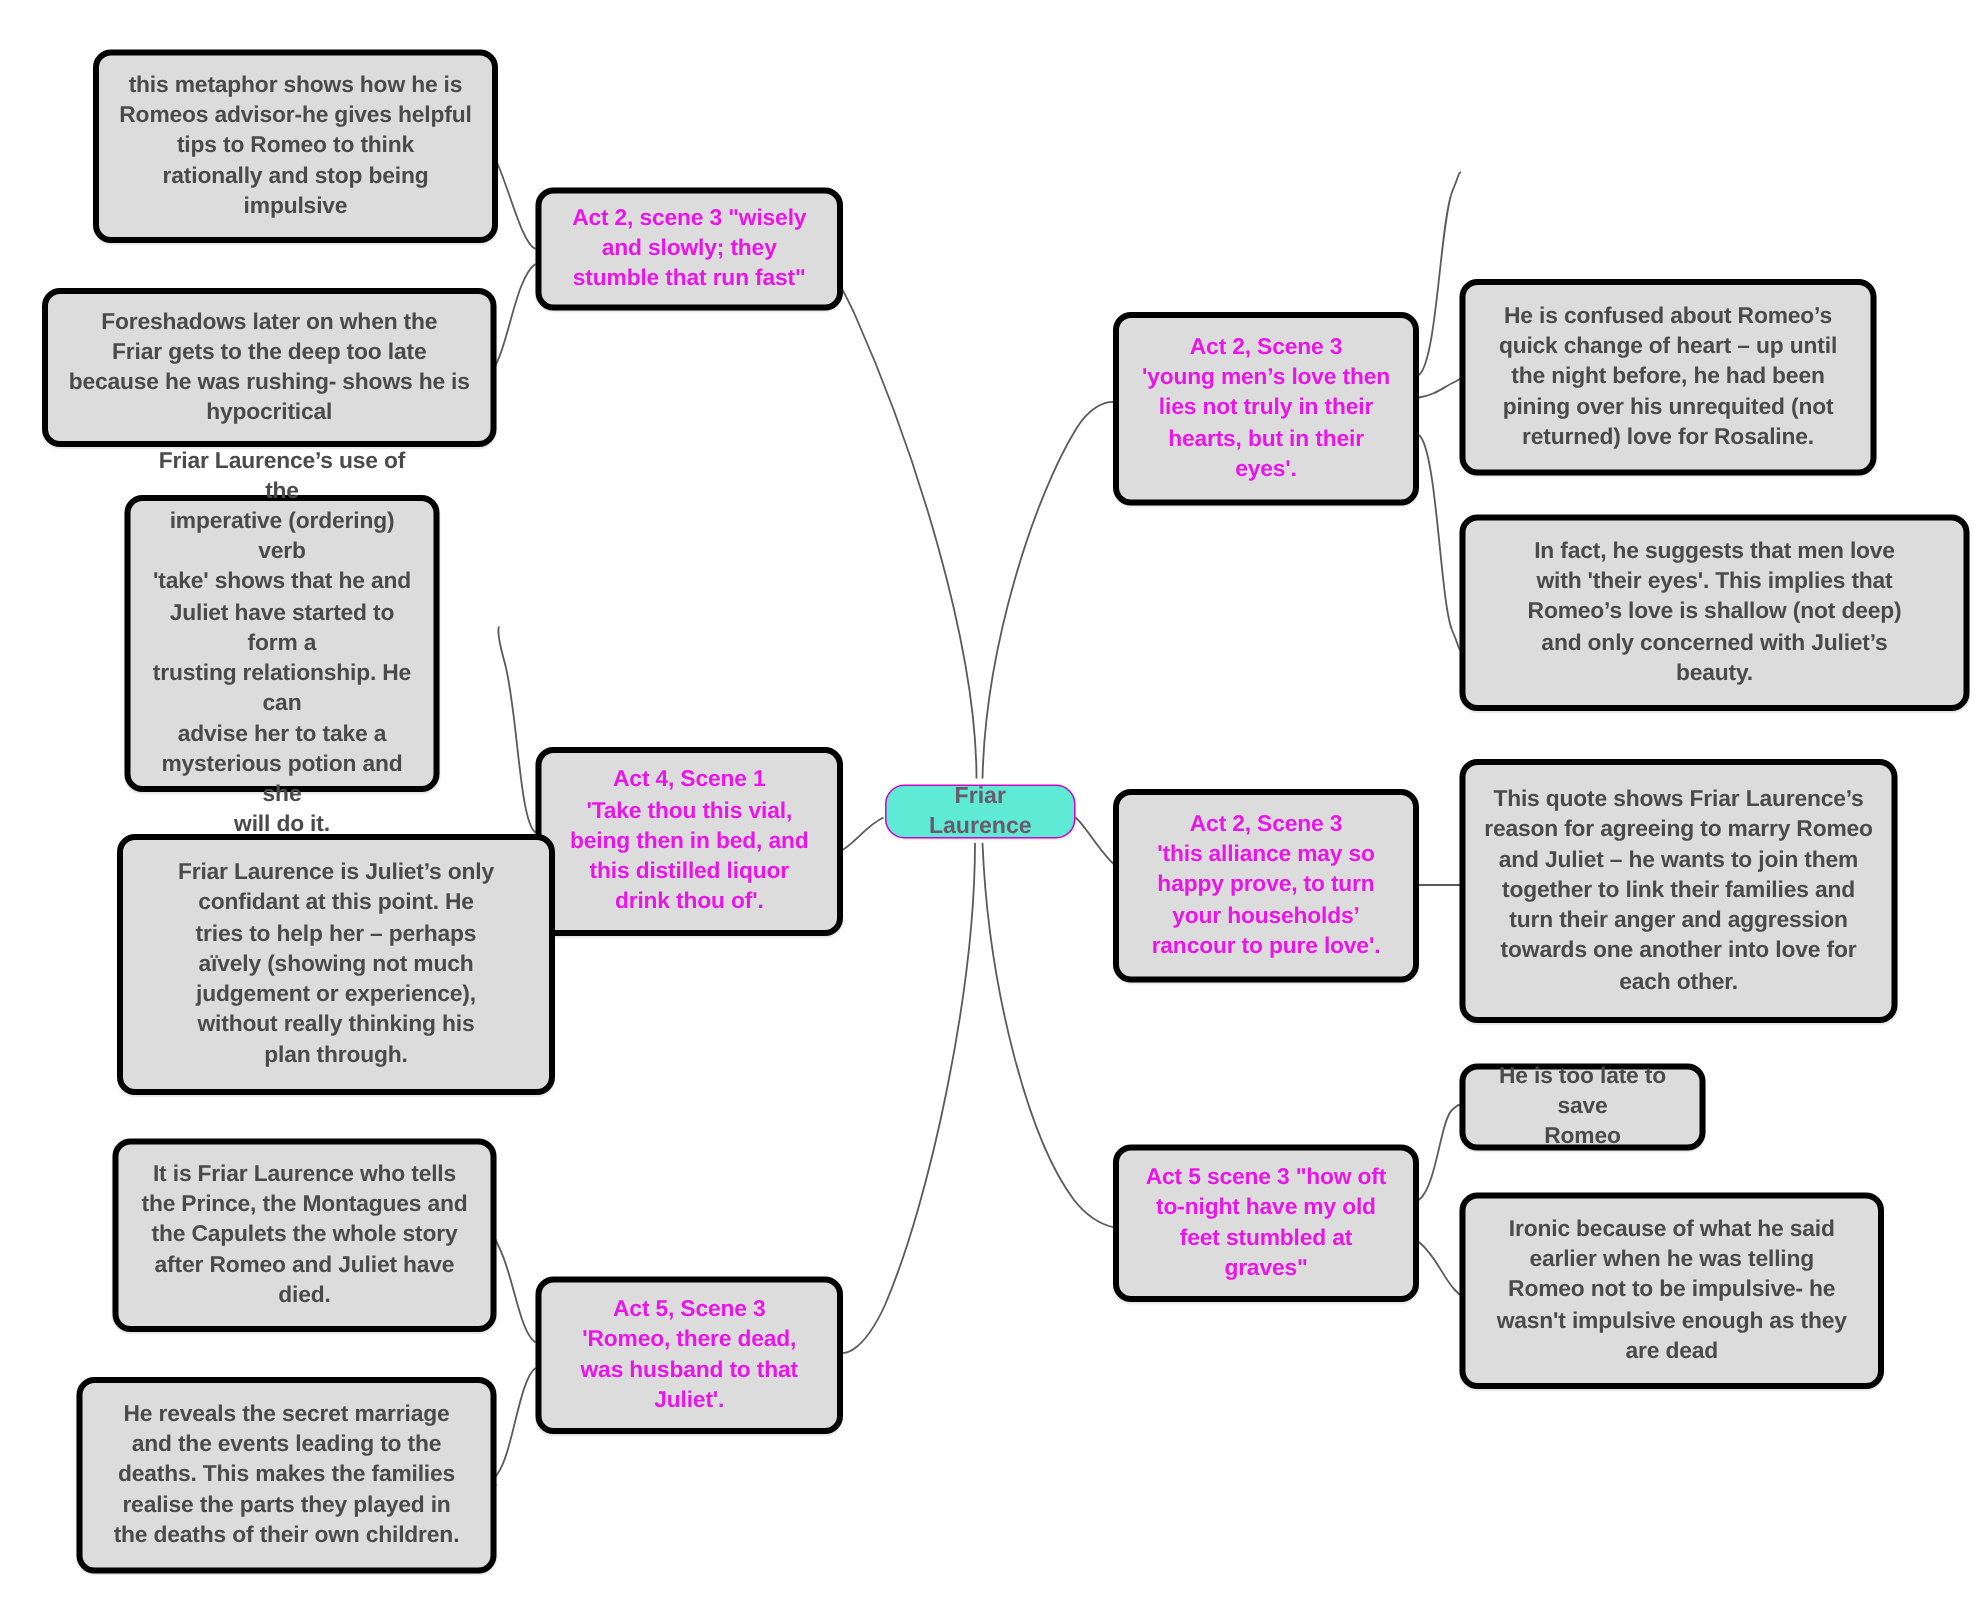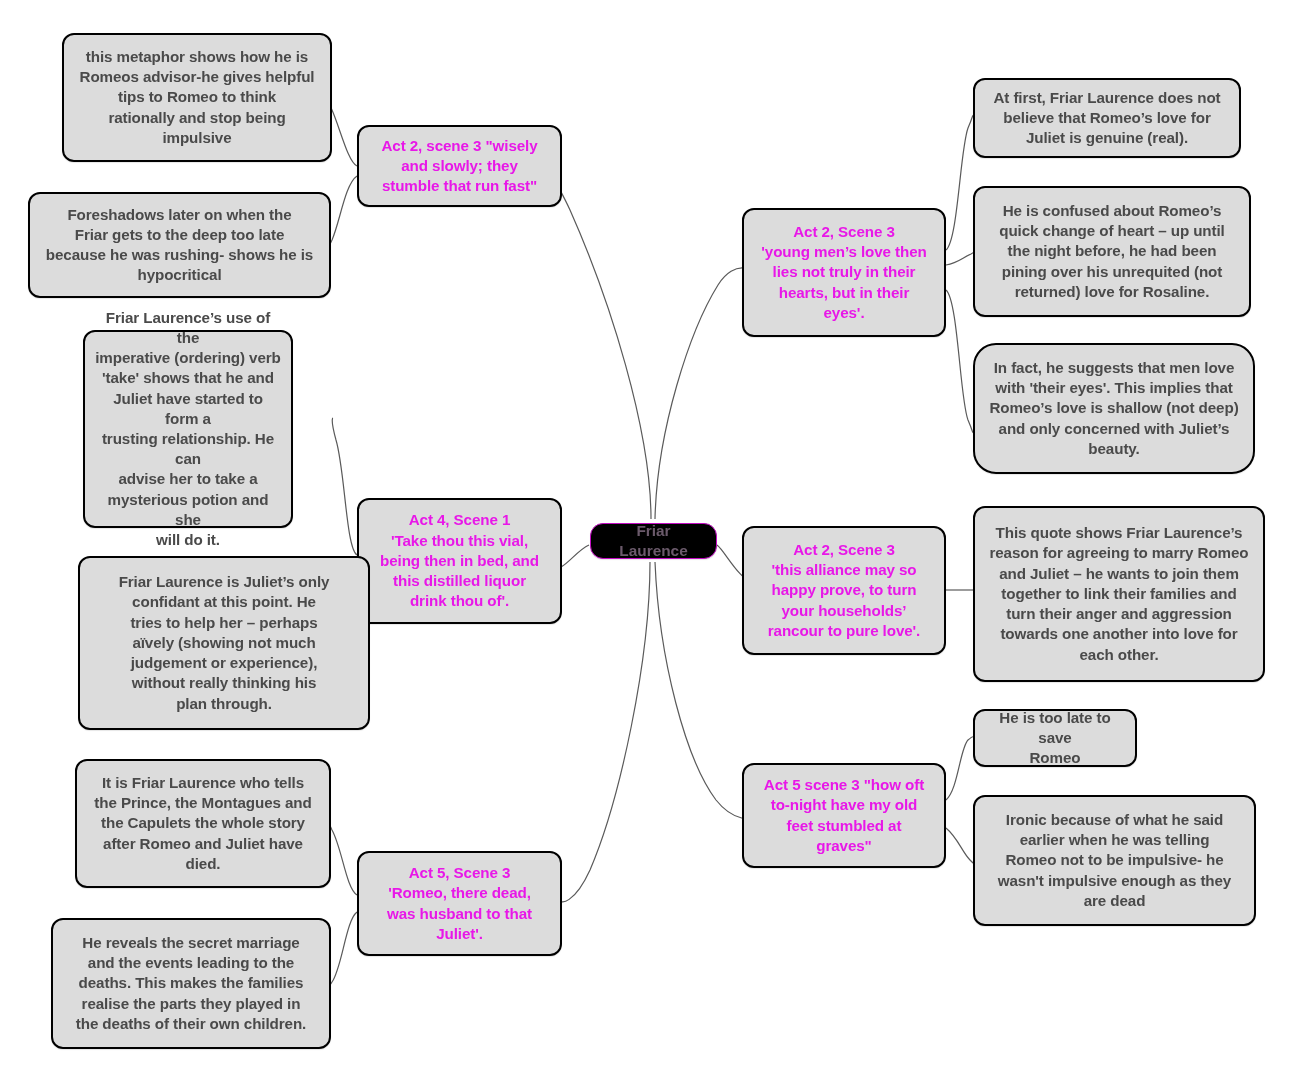--- a/index.html
+++ b/index.html
@@ -20,21 +20,21 @@
     left: 0;
     top: 0;
     width: 1316px;
     height: 1080px;
     pointer-events: none;
   }
   .node {
     position: absolute;
     box-sizing: border-box;
     background: #dcdcdc;
-    border: 2px solid #000000;
+    border: 4px solid #000000;
     border-radius: 12px;
     display: flex;
     align-items: center;
     justify-content: center;
     text-align: center;
     padding: 8px 10px;
     line-height: 1.33;
     font-weight: bold;
     box-shadow: 0 1px 1px rgba(0,0,0,0.10);
   }
@@ -42,21 +42,21 @@
     color: #4a4a4a;
     font-size: 15.2px;
     letter-spacing: -0.1px;
   }
   .quote {
     color: #e817e8;
     font-size: 15.2px;
     letter-spacing: -0.1px;
   }
   .root {
-    background: #000000;
+    background: #5eead4;
     border: 1px solid #c20bc2;
     border-radius: 13px;
     color: #6b5a6b;
     font-size: 15.4px;
     font-weight: bold;
     padding: 6px 12px;
   }
   .node span {
     display: block;
     width: 100%;
@@ -174,33 +174,28 @@
 the deaths of their own children.</span>
   </div>
 
   <div class="node quote" style="left:742px; top:208px; width:204px; height:129px;">
     <span>Act 2, Scene 3
 'young men’s love then
 lies not truly in their
 hearts, but in their
 eyes'.</span>
   </div>
-  <div class="node leaf" style="left:973px; top:78px; width:268px; height:80px;">
-    <span>At first, Friar Laurence does not
-believe that Romeo’s love for
-Juliet is genuine (real).</span>
-  </div>
   <div class="node leaf" style="left:973px; top:186px; width:278px; height:131px;">
     <span>He is confused about Romeo’s
 quick change of heart – up until
 the night before, he had been
 pining over his unrequited (not
 returned) love for Rosaline.</span>
   </div>
-  <div class="node leaf" style="left:973px; top:343px; width:282px; height:131px;border-radius:23px;">
+  <div class="node leaf" style="left:973px; top:343px; width:340px; height:131px;">
     <span>In fact, he suggests that men love
 with 'their eyes'. This implies that
 Romeo’s love is shallow (not deep)
 and only concerned with Juliet’s
 beauty.</span>
   </div>
 
   <div class="node quote" style="left:742px; top:526px; width:204px; height:129px;">
     <span>Act 2, Scene 3
 'this alliance may so

